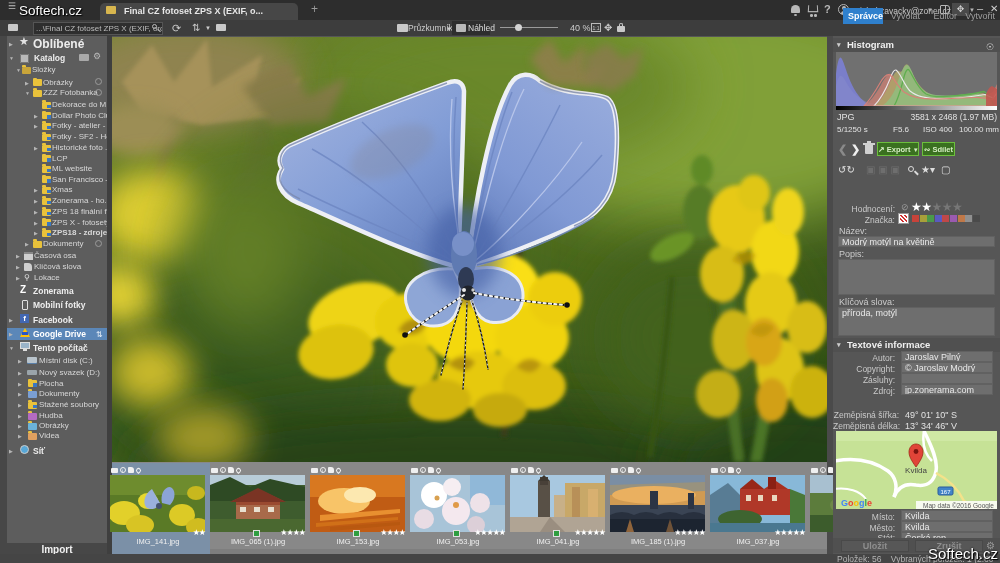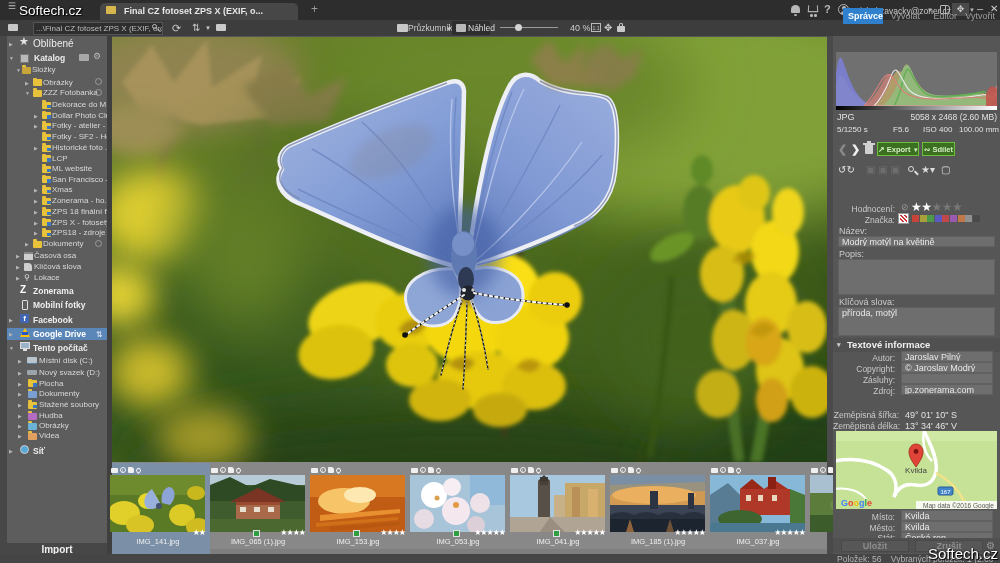--- a/index.html
+++ b/index.html
@@ -126,21 +126,21 @@
     <div class="abs" style="left:619px;top:23px;width:4px;height:4px;border:1.3px solid #c9c9c9;border-bottom:none;border-radius:3px 3px 0 0;"></div>
   <div class="abs mtab" id="tab-spravce">Správce</div>
   <div class="abs mtab" style="left:884px;width:36px;">Vyvolat</div>
   <div class="abs mtab" style="left:925px;width:32px;">Editor</div>
   <div class="abs mtab" style="left:955px;width:40px;">Vytvořit</div>
   <div class="abs" id="leftpanel"></div>
 
 <div class="abs" id="gdrive"></div>
 <div class="abs" style="left:9px;top:41px;color:#b5b5b5;font-size:5px;">▶</div>
 <div class="abs" style="left:19px;top:35px;color:#e3e3e3;font-size:11px;">★</div>
-<div class="abs" style="left:33px;top:38px;height:12px;line-height:12px;font-size:10px;font-weight:normal;color:#ededed;white-space:nowrap;">Oblíbené</div>
+<div class="abs" style="left:33px;top:38px;height:12px;line-height:12px;font-size:12px;font-weight:bold;color:#ededed;white-space:nowrap;">Oblíbené</div>
 <div class="abs" style="left:9px;top:55px;color:#b5b5b5;font-size:5px;">▼</div>
 <div class="abs" style="left:20px;top:53.5px;width:9px;height:9px;background:#b9b9b9;border-radius:1px;box-shadow:inset 0 0 0 1px #777;"></div>
 <div class="abs" style="left:34px;top:52px;height:12px;line-height:12px;font-size:8.5px;font-weight:bold;color:#ededed;white-space:nowrap;">Katalog</div>
 <div class="abs" style="left:16px;top:67px;color:#b5b5b5;font-size:5px;">▼</div>
 <div class="abs fico" style="left:22px;top:66.5px;background:#c9a53a;"></div>
 <div class="abs" style="left:32px;top:64px;height:12px;line-height:12px;font-size:8px;font-weight:normal;color:#d8d8d8;white-space:nowrap;">Složky</div>
 <div class="abs" style="left:25px;top:79.5px;color:#b5b5b5;font-size:5px;">▶</div>
 <div class="abs fico" style="left:33px;top:79.0px;"></div>
 <div class="abs" style="left:43px;top:76.5px;height:12px;line-height:12px;font-size:8px;font-weight:normal;color:#d8d8d8;white-space:nowrap;">Obrázky</div>
 <div class="abs" style="left:25px;top:90px;color:#b5b5b5;font-size:5px;">▼</div>
@@ -172,21 +172,21 @@
 <div class="abs fico fblue" style="left:42px;top:197.5px;"></div>
 <div class="abs" style="left:52px;top:195px;height:12px;line-height:12px;font-size:8px;font-weight:normal;color:#d8d8d8;white-space:nowrap;">Zonerama - ho...</div>
 <div class="abs" style="left:34px;top:209px;color:#b5b5b5;font-size:5px;">▶</div>
 <div class="abs fico fblue" style="left:42px;top:208.5px;"></div>
 <div class="abs" style="left:52px;top:206px;height:12px;line-height:12px;font-size:8px;font-weight:normal;color:#d8d8d8;white-space:nowrap;">ZPS 18 finální fo...</div>
 <div class="abs" style="left:34px;top:219.5px;color:#b5b5b5;font-size:5px;">▶</div>
 <div class="abs fico fblue" style="left:42px;top:219.0px;"></div>
 <div class="abs" style="left:52px;top:216.5px;height:12px;line-height:12px;font-size:8px;font-weight:normal;color:#d8d8d8;white-space:nowrap;">ZPS X - fotosety</div>
 <div class="abs" style="left:34px;top:230px;color:#b5b5b5;font-size:5px;">▶</div>
 <div class="abs fico fblue" style="left:42px;top:229.5px;"></div>
-<div class="abs" style="left:52px;top:227px;height:12px;line-height:12px;font-size:8px;font-weight:normal;color:#d8d8d8;white-space:nowrap;">ZPS18 - zdroje</div>
+<div class="abs" style="left:52px;top:227px;height:12px;line-height:12px;font-size:8px;font-weight:bold;color:#d8d8d8;white-space:nowrap;">ZPS18 - zdroje</div>
 <div class="abs" style="left:25px;top:241px;color:#b5b5b5;font-size:5px;">▶</div>
 <div class="abs fico" style="left:33px;top:240.5px;"></div>
 <div class="abs" style="left:43px;top:238px;height:12px;line-height:12px;font-size:8px;font-weight:normal;color:#d8d8d8;white-space:nowrap;">Dokumenty</div>
 <div class="abs" style="left:16px;top:253px;color:#b5b5b5;font-size:5px;">▶</div>
 <div class="abs" style="left:24px;top:251.5px;width:9px;height:8px;background:#cfcfcf;border-top:2px solid #888;"></div>
 <div class="abs" style="left:34px;top:250px;height:12px;line-height:12px;font-size:8px;font-weight:normal;color:#d8d8d8;white-space:nowrap;">Časová osa</div>
 <div class="abs" style="left:16px;top:264px;color:#b5b5b5;font-size:5px;">▶</div>
 <div class="abs" style="left:24px;top:262.5px;width:8px;height:8px;background:#cfcfcf;border-radius:1px 4px 1px 1px;"></div>
 <div class="abs" style="left:34px;top:261px;height:12px;line-height:12px;font-size:8px;font-weight:normal;color:#d8d8d8;white-space:nowrap;">Klíčová slova</div>
 <div class="abs" style="left:16px;top:275px;color:#b5b5b5;font-size:5px;">▶</div>
@@ -546,37 +546,38 @@
 <div class="gbadge"></div>
 <div class="stars">★★★★</div>
 <div class="fname">IMG_0</div>
 </div>
 <div id="fsbar">
         <div id="fsthumb"></div>
       </div>
 </div>
 
   <div class="abs" id="rightpanel">
+<div class="rp sechdr" style="top:2px;">Histogram<span style="position:absolute;right:6px;top:2px;font-weight:normal;font-size:9px;color:#ddd;">☉</span></div>
 <div class="rp" style="left:3px;top:16px;width:161px;height:54px;">
         <svg width="161" height="54" viewBox="0 0 161 54" style="position:absolute;left:0;top:0;">
 <rect width="161" height="54" fill="#707070"></rect>
 <path d="M0,54 L0,22 C2,6 4,3 6,7 C8,11 10,18 13,26 C17,36 22,45 30,51 L33,54 Z" fill="#7b7fd4" opacity="0.9"></path>
 <path d="M0,54 L0,34 C3,20 6,22 10,30 C16,41 24,48 34,51 C55,54 90,52 120,51 L138,50 L140,54 Z" fill="#8a8ecc" opacity="0.45"></path>
 <path d="M28,54 C34,50 40,42 45,33 C48,27 51,23 53,22 C56,21 58,25 61,30 C65,37 71,43 79,45 C94,48 114,46.5 131,46 C141,45.5 151,43 157,40 L161,32 L161,54 Z" fill="#c97f74" opacity="0.8"></path>
 <path d="M38,54 C44,50 49,42 53,33 C56,26 58,21 61,19 C63,18 64,21 66,19 C68,14 70,11 72,13 C75,17 79,28 85,35 C91,42 99,45 109,44.5 C121,44 137,42.5 147,41 L154,45 L158,54 Z" fill="#afa468" opacity="0.85"></path>
 <path d="M46,54 C52,50 57,43 60,35 C62,29 64,22 67,17 C69,13 71,12 73,14 C76,18 78,26 82,32 C86,38 92,42 100,43 C113,44.5 130,42 142,41 L150,46 L155,54 Z" fill="#8fbf7f" opacity="0.8"></path>
 <path d="M58,54 C62,48 64,40 67,29 C69,20 71,16 73,18 C77,24 82,37 90,42 C98,46.5 110,44 122,43.5 C132,43 142,41 148,39.5 L154,44 L158,54 Z" fill="none" stroke="#5fae4f" stroke-width="1.3"></path>
 <path d="M38,54 C44,48 50,37 54,27 C56,21 58,17.5 60,18 C64,20 68,33 74,39 C82,46 98,47.5 114,46.5 C128,46 140,44 149,42.5 L157,46 L161,41 L161,54 Z" fill="none" stroke="#e8e8e8" stroke-width="1.1"></path>
 <path d="M28,54 C34,48 40,38 44,31 C48,24 51,21.5 54,23 C58,26 62,35 68,40 C76,46 90,47.5 104,47 L138,45.5 C146,45 152,46.5 156,48 L161,36 L161,54 Z" fill="none" stroke="#d88078" stroke-width="1.1"></path>
 <path d="M150,54 L150,42 C152,37 154,34.5 156,34 L161,37 L161,54 Z" fill="#c05850" opacity="0.9"></path>
 </svg>
       </div>
 <div class="rp" style="left:3px;top:70px;width:161px;height:3.5px;background:linear-gradient(90deg,#000,#fff);"></div>
 <div class="rp" style="left:4px;top:76px;color:#e2e2e2;font-size:9px;">JPG</div>
-<div class="rp" style="right:3px;top:76px;color:#e2e2e2;font-size:8.5px;">5058 x 2468 (2.60 MB)</div>
+<div class="rp" style="right:3px;top:76px;color:#e2e2e2;font-size:8.5px;">3581 x 2468 (1.97 MB)</div>
 <div class="rp" style="left:4px;top:89px;color:#e2e2e2;font-size:8px;">5/1250 s</div>
 <div class="rp" style="left:60px;top:89px;color:#e2e2e2;font-size:8px;">F5.6</div>
 <div class="rp" style="left:90px;top:89px;color:#e2e2e2;font-size:8px;">ISO 400</div>
 <div class="rp" style="right:1px;top:89px;color:#e2e2e2;font-size:8px;">100.00 mm</div>
 <div class="rp" style="left:5px;top:107px;color:#8a8a8a;font-size:11px;font-weight:bold;">❮</div>
 <div class="rp" style="left:18px;top:107px;color:#f0f0f0;font-size:11px;font-weight:bold;">❯</div>
 <div class="rp" style="left:32px;top:109px;width:8px;height:9px;background:#d0d0d0;border-radius:0 0 1px 1px;"></div>
       <div class="rp" style="left:30px;top:107px;width:12px;height:1.5px;background:#d0d0d0;"></div>
       <div class="rp" style="left:34px;top:105px;width:4px;height:2px;background:#d0d0d0;"></div>
 <div class="rp greenbtn" style="left:44px;top:106px;width:42px;height:14px;line-height:13px;"><span style="font-size:8px;">↗</span> Export <span style="font-size:6px;">▼</span></div>

